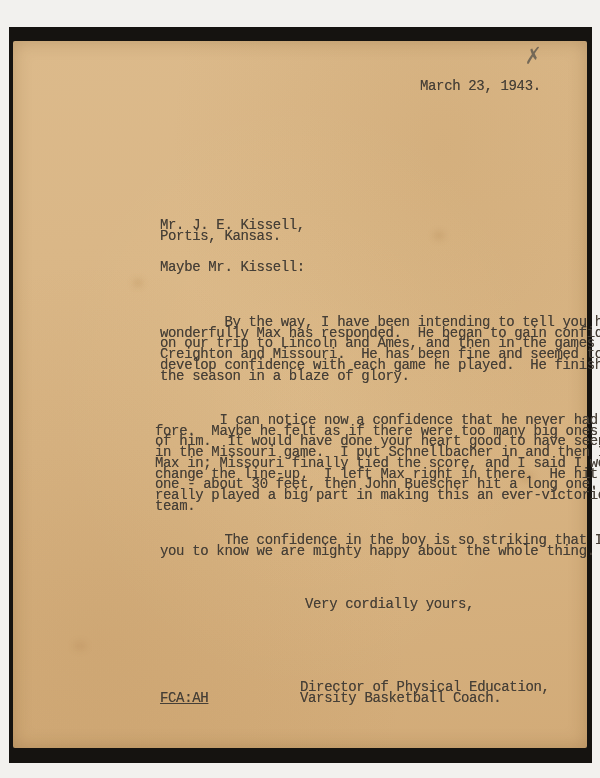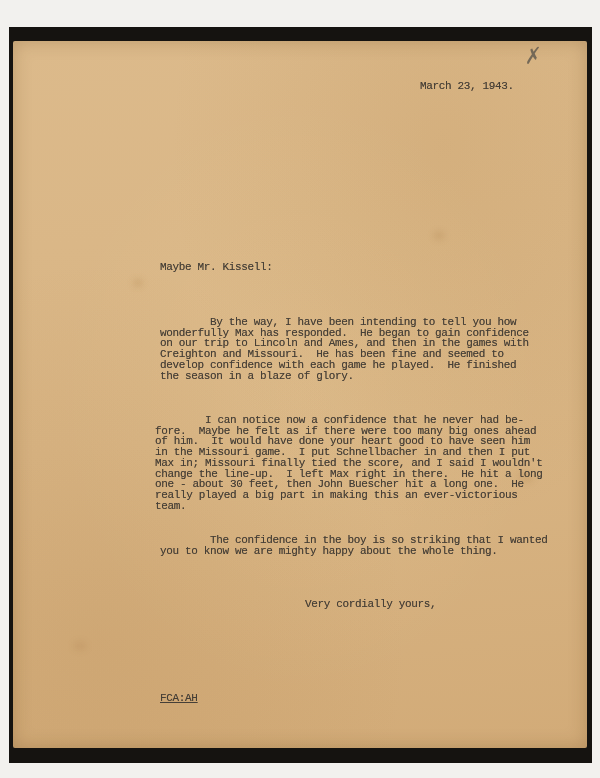--- a/index.html
+++ b/index.html
@@ -45,21 +45,21 @@
     filter: blur(3px);
   }
   .stain.s1 { left: 120px; top: 238px; width: 10px; height: 8px; }
   .stain.s2 { left: 420px; top: 190px; width: 12px; height: 9px; background: rgba(140,90,35,0.14); }
   .stain.s3 { left: 505px; top: 430px; width: 16px; height: 12px; background: rgba(140,90,35,0.12); }
   .stain.s4 { left: 60px;  top: 600px; width: 14px; height: 10px; background: rgba(140,90,35,0.10); }
 
   .tw {
     position: absolute;
     color: #453f37;
-    font-size: 11px;
+    font-size: 14px;
     line-height: 10.7px;
     letter-spacing: -0.35px;
     white-space: pre;
     text-shadow: 0 0 0.4px rgba(60,50,40,0.55);
   }
   .mark {
     position: absolute;
     left: 510px;
     top: 3px;
     color: #5d574d;
@@ -89,20 +89,22 @@
   <div class="paper">
     <div class="stain s1"></div>
     <div class="stain s2"></div>
     <div class="stain s3"></div>
     <div class="stain s4"></div>
 
     <div class="mark">✗</div>
 
     <div class="tw date">March 23, 1943.</div>
 
+    <div class="tw recipient">Mr. J. E. Kissell,
+Portis, Kansas.</div>
 
     <div class="tw salute">Maybe Mr. Kissell:</div>
 
 
     <div class="tw para2">        By the way, I have been intending to tell you how
 wonderfully Max has responded.  He began to gain confidence
 on our trip to Lincoln and Ames, and then in the games with
 Creighton and Missouri.  He has been fine and seemed to
 develop confidence with each game he played.  He finished
 the season in a blaze of glory.</div>
@@ -117,14 +119,16 @@
 really played a big part in making this an ever-victorious
 team.</div>
 
     <div class="tw para4">        The confidence in the boy is so striking that I wanted
 you to know we are mighty happy about the whole thing.</div>
 
     <div class="tw closing">Very cordially yours,</div>
 
     <div class="tw initials">FCA:AH</div>
 
+    <div class="tw sigblock">Director of Physical Education,
+Varsity Basketball Coach.</div>
   </div>
 </div>
 
 </body></html>

